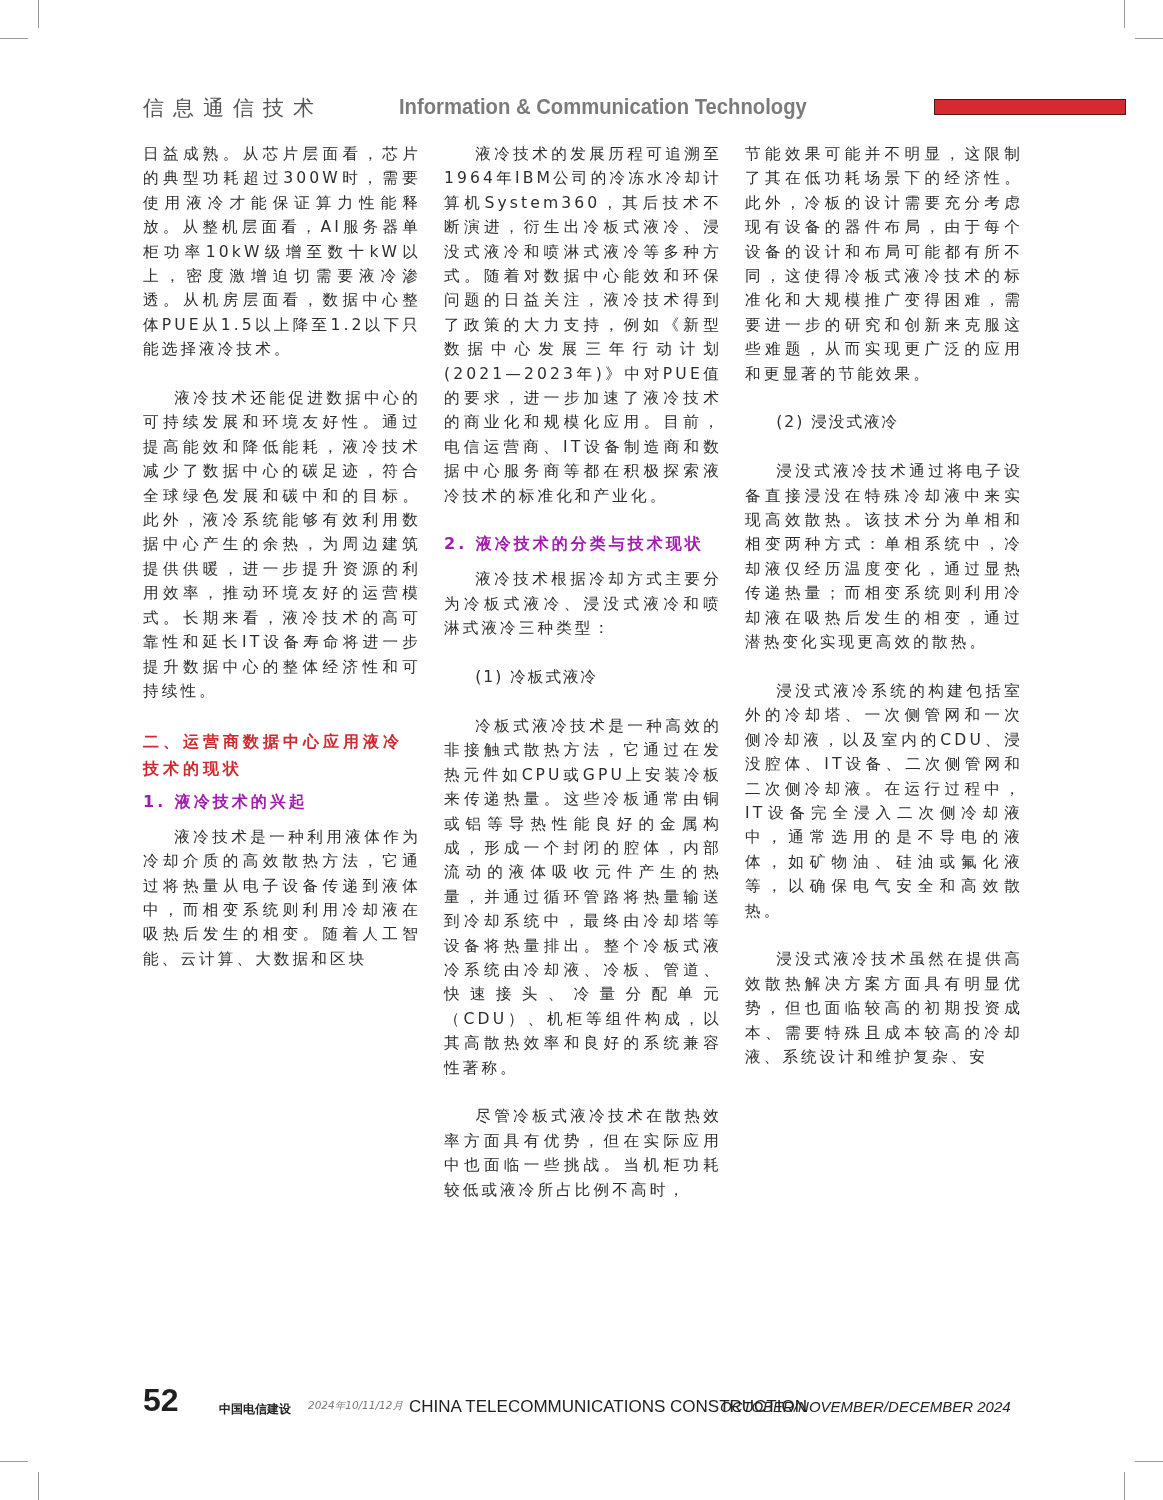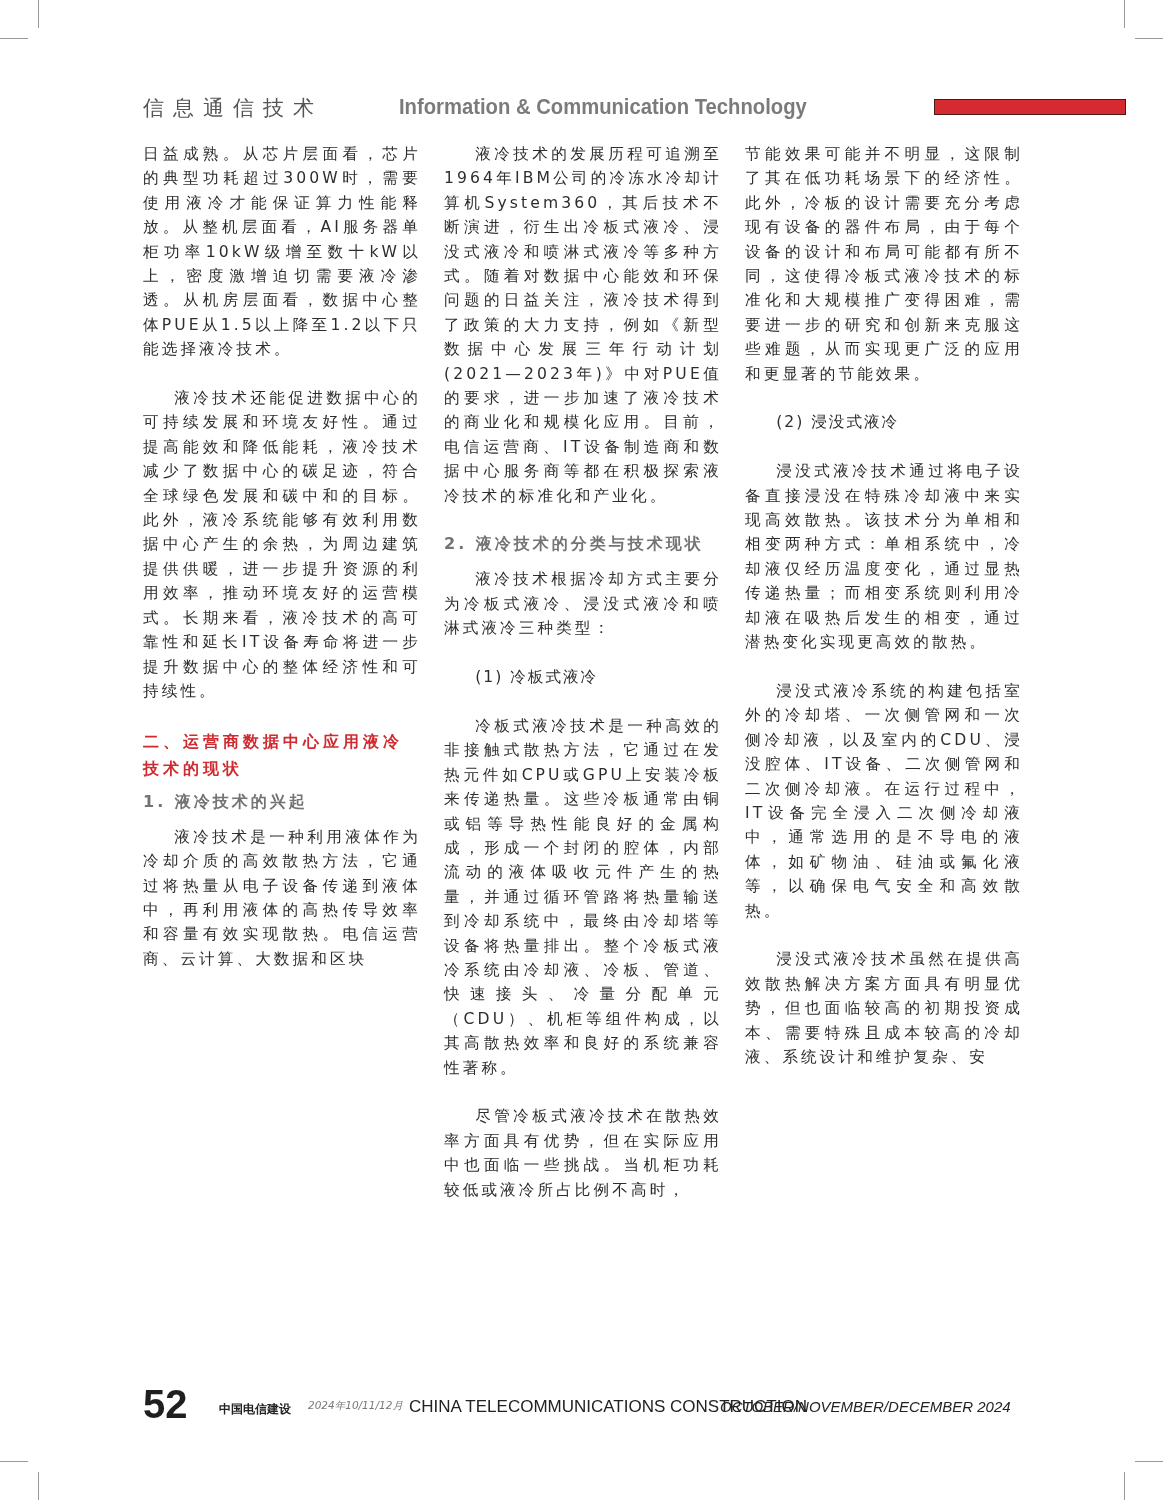--- a/index.html
+++ b/index.html
@@ -12,24 +12,24 @@
                 font-size: 22px; font-weight: bold; color: #7b7b7b; transform: scaleX(0.92); transform-origin: left; }
   .header .redbar { position: absolute; left: 791px; top: 7px; width: 190px; height: 14px;
                     background: #d42a30; border: 1px solid #4a1a1a; }
   .col { position: absolute; top: 142px; width: 278px; }
   .col1 { left: 143px; } .col2 { left: 444px; } .col3 { left: 745px; }
   .p { font-size: 15.6px; line-height: 24.4px; letter-spacing: 3.1px; text-align: justify;
        margin: 0 0 24.4px 0; color: #2d2d2d; }
   .p.ind { text-indent: 2em; }
   .sub { font-size: 15.6px; line-height: 24.4px; letter-spacing: 2px; margin: 0 0 24.4px 0; padding-left: 2em; color:#2d2d2d; }
   .h2 { font-size: 16px; line-height: 27px; font-weight: bold; color: #cf2a2f; letter-spacing: 4px; margin: 2px 0 8px 0; }
-  .h3 { font-size: 16px; line-height: 23px; font-weight: bold; color: #737373; letter-spacing: 3px; margin: 2px 0 12px 0; }
+  .h3 { font-size: 16px; line-height: 23px; font-weight: bold; color: #a21caf; letter-spacing: 3px; margin: 2px 0 12px 0; }
   .footer { position: absolute; left: 143px; top: 1382px; width: 900px; height: 40px; }
   .footer .pn { position: absolute; left: 0; top: 0; font-family: "Liberation Sans", sans-serif; font-weight: bold;
-                font-size: 40px; color: #1f1f1f; }
+                font-size: 32px; color: #1f1f1f; }
   .footer .mag { position: absolute; left: 76px; top: 19px; font-size: 12px; font-weight: bold; color: #222; }
   .footer .issue { position: absolute; left: 165px; top: 17px; font-size: 10.5px; font-style: italic; color: #777; }
   .footer .en { position: absolute; left: 266px; top: 15px; font-family: "Liberation Sans", sans-serif; font-size: 17px; color: #222; }
   .footer .date { position: absolute; left: 577px; top: 16px; font-family: "Liberation Sans", sans-serif; font-size: 15px; font-style: italic; color: #222; }
 </style>
 </head>
 <body>
 
 <div class="crop" style="left:38px;top:0;width:1px;height:28px;"></div>
 <div class="crop" style="left:0;top:38px;width:28px;height:1px;"></div>
@@ -44,21 +44,21 @@
   <span class="cn">信息通信技术</span>
   <span class="en">Information &amp; Communication Technology</span>
   <div class="redbar"></div>
 </div>
 
 <div class="col col1">
     <div class="p">日益成熟。从芯片层面看，芯片的典型功耗超过300W时，需要使用液冷才能保证算力性能释放。从整机层面看，AI服务器单柜功率10kW级增至数十kW以上，密度激增迫切需要液冷渗透。从机房层面看，数据中心整体PUE从1.5以上降至1.2以下只能选择液冷技术。</div>
     <div class="p ind">液冷技术还能促进数据中心的可持续发展和环境友好性。通过提高能效和降低能耗，液冷技术减少了数据中心的碳足迹，符合全球绿色发展和碳中和的目标。此外，液冷系统能够有效利用数据中心产生的余热，为周边建筑提供供暖，进一步提升资源的利用效率，推动环境友好的运营模式。长期来看，液冷技术的高可靠性和延长IT设备寿命将进一步提升数据中心的整体经济性和可持续性。</div>
     <div class="h2">二、运营商数据中心应用液冷技术的现状</div>
     <div class="h3">1. 液冷技术的兴起</div>
-    <div class="p ind">液冷技术是一种利用液体作为冷却介质的高效散热方法，它通过将热量从电子设备传递到液体中，再利用液体的高热传导效率和容量有效实现散热。电信运营商、云计算、大数据和区块</div>
+    <div class="p ind">液冷技术是一种利用液体作为冷却介质的高效散热方法，它通过将热量从电子设备传递到液体中，而相变系统则利用冷却液在吸热后发生的相变。随着人工智能、云计算、大数据和区块</div>
   </div>
 <div class="col col2">
     <div class="p ind">液冷技术的发展历程可追溯至1964年IBM公司的冷冻水冷却计算机System360，其后技术不断演进，衍生出冷板式液冷、浸没式液冷和喷淋式液冷等多种方式。随着对数据中心能效和环保问题的日益关注，液冷技术得到了政策的大力支持，例如《新型数据中心发展三年行动计划(2021—2023年)》中对PUE值的要求，进一步加速了液冷技术的商业化和规模化应用。目前，电信运营商、IT设备制造商和数据中心服务商等都在积极探索液冷技术的标准化和产业化。</div>
     <div class="h3">2. 液冷技术的分类与技术现状</div>
     <div class="p ind">液冷技术根据冷却方式主要分为冷板式液冷、浸没式液冷和喷淋式液冷三种类型：</div>
     <div class="sub">(1) 冷板式液冷</div>
     <div class="p ind">冷板式液冷技术是一种高效的非接触式散热方法，它通过在发热元件如CPU或GPU上安装冷板来传递热量。这些冷板通常由铜或铝等导热性能良好的金属构成，形成一个封闭的腔体，内部流动的液体吸收元件产生的热量，并通过循环管路将热量输送到冷却系统中，最终由冷却塔等设备将热量排出。整个冷板式液冷系统由冷却液、冷板、管道、快速接头、冷量分配单元（CDU）、机柜等组件构成，以其高散热效率和良好的系统兼容性著称。</div>
     <div class="p ind">尽管冷板式液冷技术在散热效率方面具有优势，但在实际应用中也面临一些挑战。当机柜功耗较低或液冷所占比例不高时，</div>
   </div>
 <div class="col col3">

